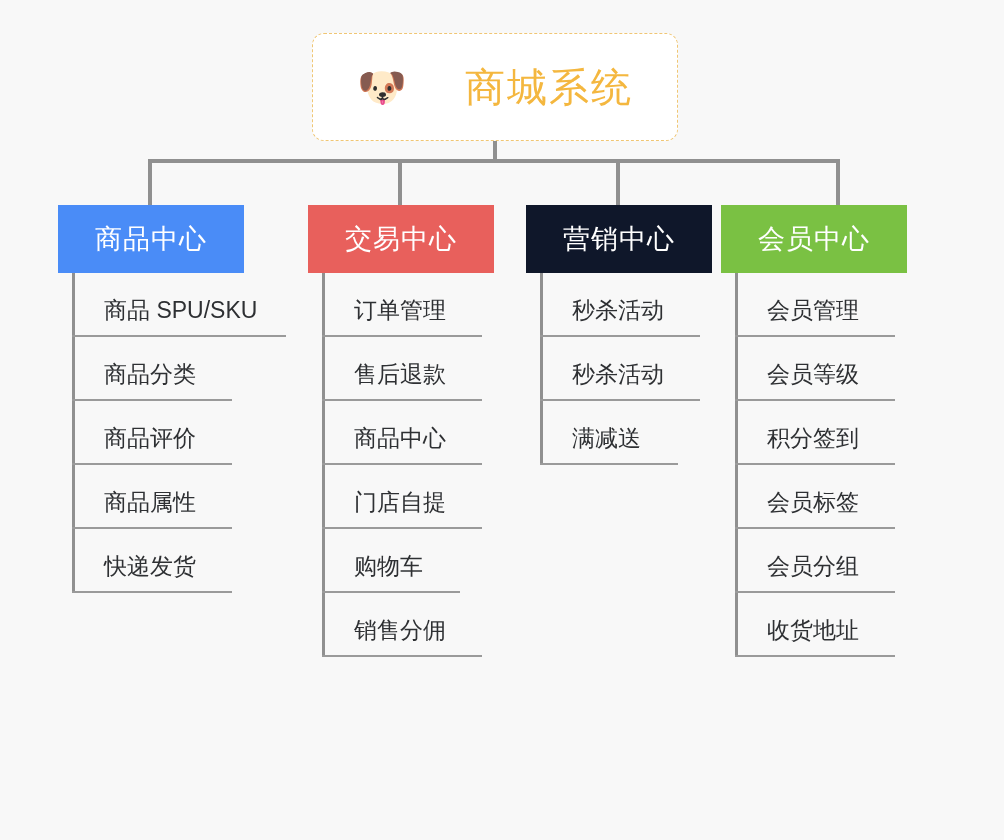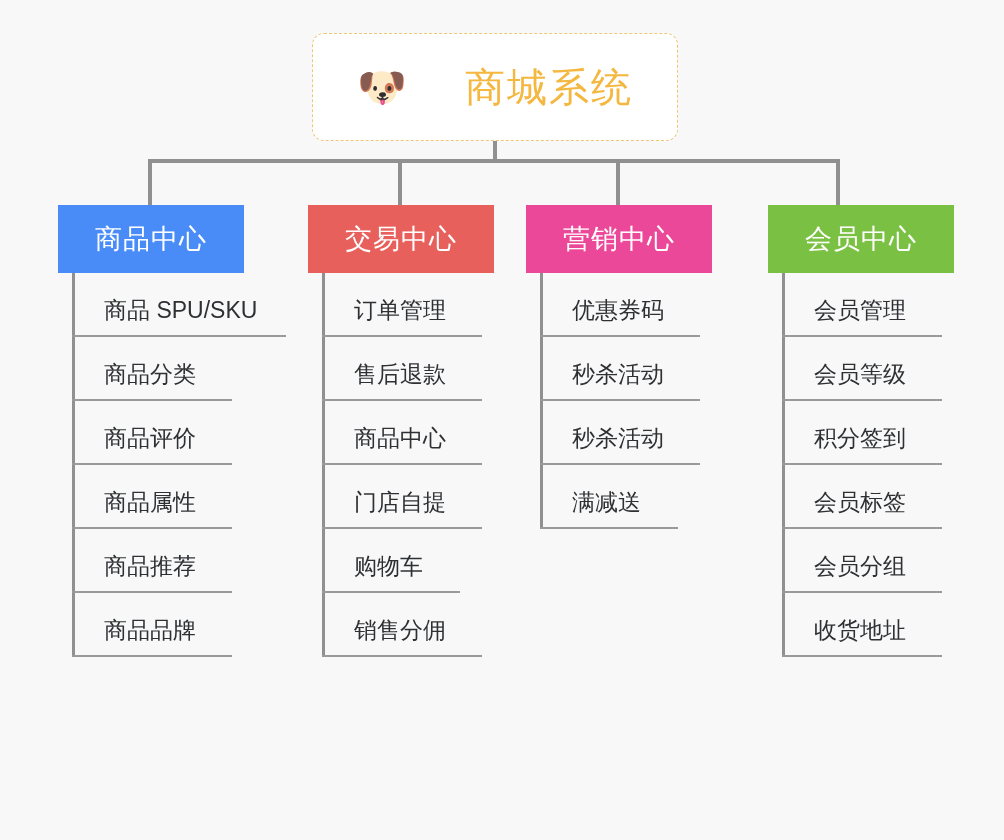--- a/index.html
+++ b/index.html
@@ -164,25 +164,21 @@
       </div>
       <div class="leaf-item">
         <span class="leaf-label">商品评价</span>
         <span class="leaf-underline" style="width:160px;"></span>
       </div>
       <div class="leaf-item">
         <span class="leaf-label">商品属性</span>
         <span class="leaf-underline" style="width:160px;"></span>
       </div>
       <div class="leaf-item">
-        <span class="leaf-label">商品推荐</span>
-        <span class="leaf-underline" style="width:160px;"></span>
-      </div>
-      <div class="leaf-item">
-        <span class="leaf-label">商品品牌</span>
+        <span class="leaf-label">快递发货</span>
         <span class="leaf-underline" style="width:160px;"></span>
       </div>
     </div>
   </div>
 
   <div class="branch" style="left:308px;width:186px;">
     <div class="branch-header" style="background: rgb(232, 96, 92);">
       <span>交易中心</span>
     </div>
     <div class="leaf-list">
@@ -208,45 +204,41 @@
         <span class="leaf-underline" style="width:138px;"></span>
       </div>
       <div class="leaf-item">
         <span class="leaf-label">销售分佣</span>
         <span class="leaf-underline" style="width:160px;"></span>
       </div>
     </div>
   </div>
 
   <div class="branch" style="left:526px;width:186px;">
-    <div class="branch-header" style="background: #ec4899;">
+    <div class="branch-header" style="background: #0f172a;">
       <span>营销中心</span>
     </div>
     <div class="leaf-list">
       <div class="leaf-spine" style="background: rgb(144, 144, 144);"></div>
-      <div class="leaf-item">
-        <span class="leaf-label">优惠券码</span>
-        <span class="leaf-underline" style="width:160px;"></span>
-      </div>
       <div class="leaf-item">
         <span class="leaf-label">秒杀活动</span>
         <span class="leaf-underline" style="width:160px;"></span>
       </div>
       <div class="leaf-item">
         <span class="leaf-label">秒杀活动</span>
         <span class="leaf-underline" style="width:160px;"></span>
       </div>
       <div class="leaf-item">
         <span class="leaf-label">满减送</span>
         <span class="leaf-underline" style="width:138px;"></span>
       </div>
     </div>
   </div>
 
-  <div class="branch" style="left:768px;width:186px;">
+  <div class="branch" style="left:721px;width:186px;">
     <div class="branch-header" style="background: rgb(122, 193, 67);">
       <span>会员中心</span>
     </div>
     <div class="leaf-list">
       <div class="leaf-spine" style="background: rgb(144, 144, 144);"></div>
       <div class="leaf-item">
         <span class="leaf-label">会员管理</span>
         <span class="leaf-underline" style="width:160px;"></span>
       </div>
       <div class="leaf-item">

